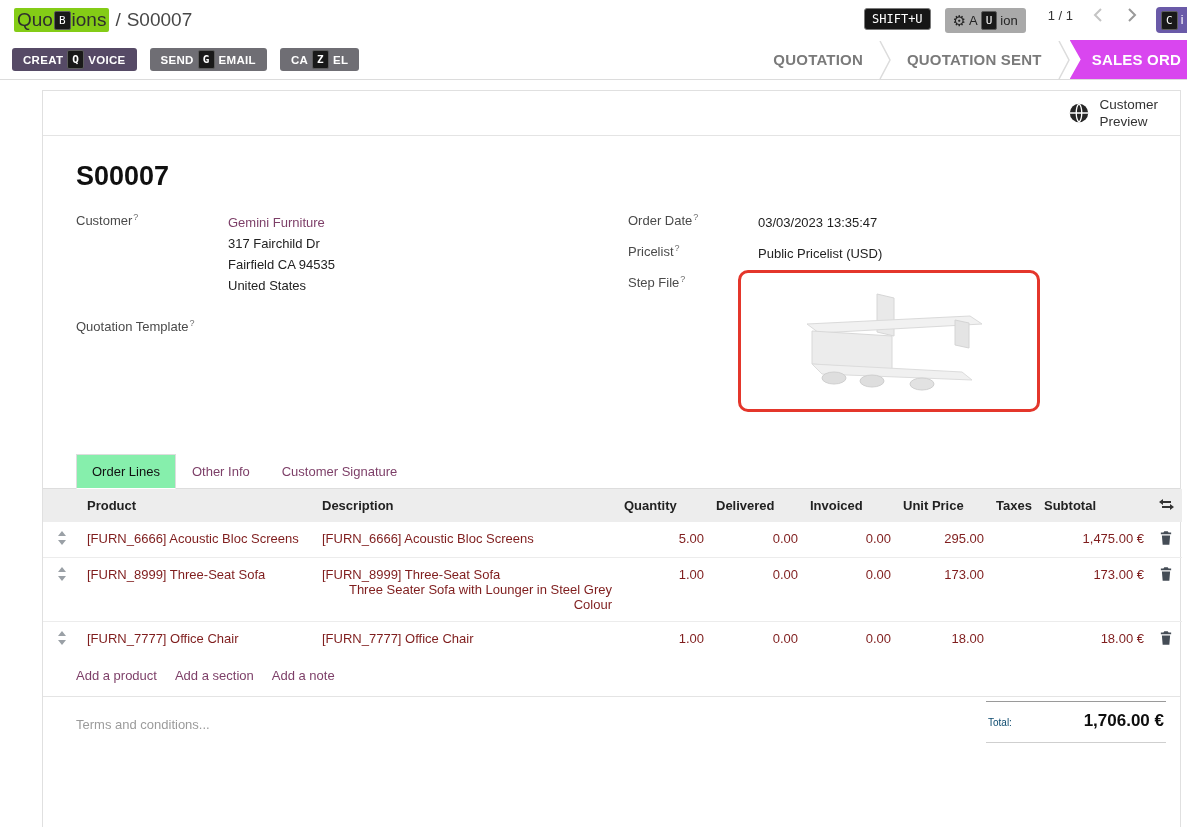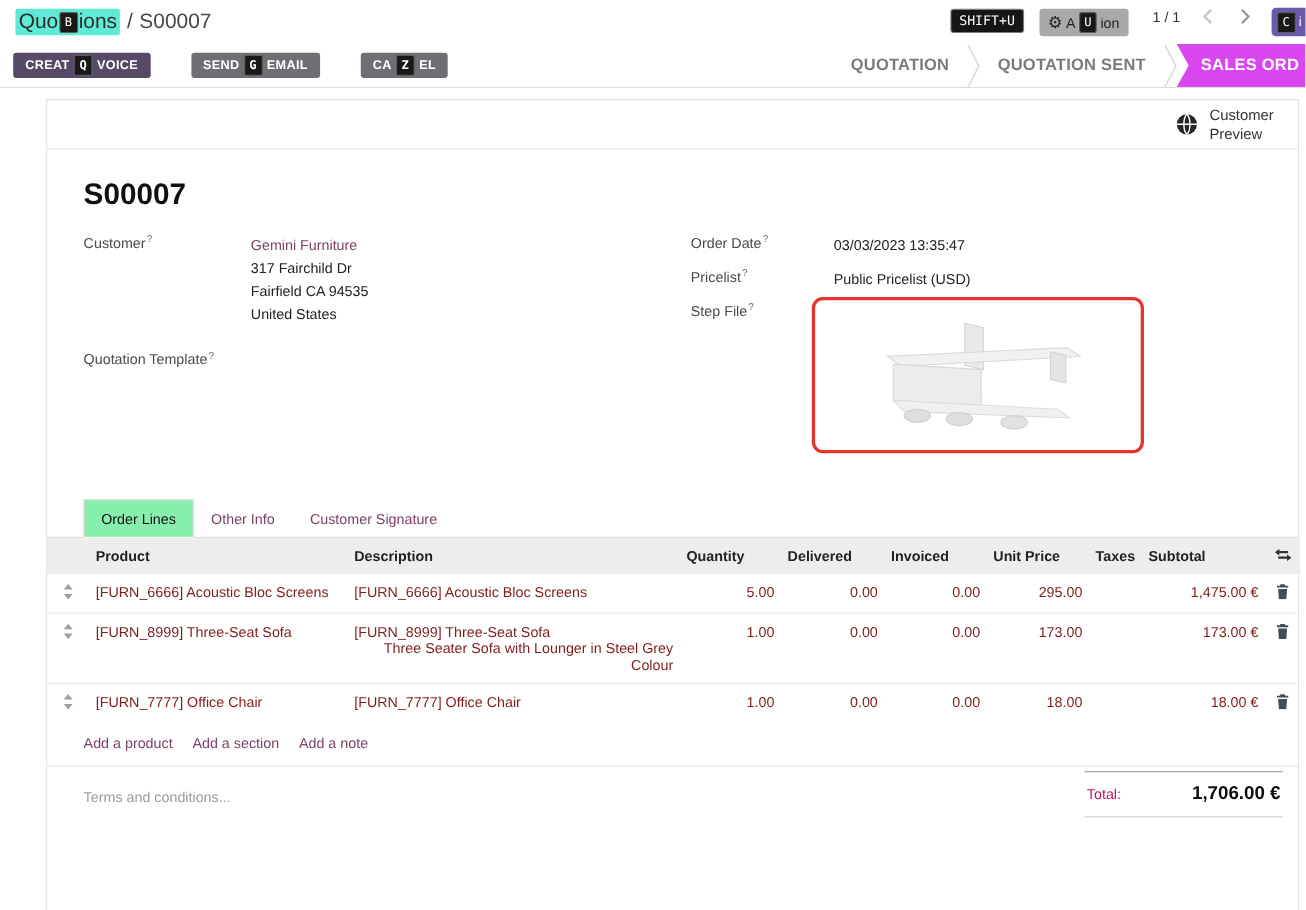--- a/index.html
+++ b/index.html
@@ -3,35 +3,35 @@
 <meta charset="utf-8">
 <style>
   html,body{margin:0;padding:0;overflow:hidden;}
   body{
     width:1187px;height:827px;position:relative;background:#fff;
     font-family:"Liberation Sans",sans-serif;color:#212529;
   }
   
   .topbar{height:40px;display:flex;align-items:center;justify-content:space-between;padding-left:14px;}
   .breadcrumb{font-size:19px;color:#474747;display:flex;align-items:center;gap:6px;}
-  .crumb-hl{background:#5eead4;color:#2e2e2e;padding:1px 3px;border-radius:2px;display:inline-flex;align-items:center;gap:1px;}
+  .crumb-hl{background:#84cc16;color:#2e2e2e;padding:1px 3px;border-radius:2px;display:inline-flex;align-items:center;gap:1px;}
   .hint{background:#191919;color:#fff;font-family:"DejaVu Sans Mono",monospace;font-size:11px;line-height:15px;
         padding:1px 4px;border-radius:2px;border:1px solid #5c5c5c;display:inline-block;vertical-align:middle;}
   .kbd-badge{background:#161616;color:#fff;font-family:"DejaVu Sans Mono",monospace;font-size:12px;
         padding:3px 7px;border-radius:3px;border:1px solid #7a7a7a;}
   .topbar-right{display:flex;align-items:flex-start;gap:14px;}
   .action-btn{background:#a9a9a9;color:#242424;border-radius:3px;padding:3px 8px;font-size:13px;
         display:inline-flex;align-items:center;gap:3px;cursor:pointer;}
   .gear{font-size:15px;line-height:15px;}
   .pager{font-size:13px;color:#333;margin-left:8px;}
   .chev{display:inline-flex;align-items:center;padding:0 6px;cursor:pointer;}
   .new-stub{position:absolute;right:0;top:7px;height:26px;width:26px;overflow:hidden;background:#6a5aa8;
         border-radius:4px 0 0 4px;display:flex;align-items:center;gap:3px;padding-left:5px;color:#fff;font-size:12px;}
   
-  .actionbar{height:39px;border-bottom:1px solid #dcdcdc;display:flex;align-items:center;padding-left:12px;gap:24px;}
+  .actionbar{height:39px;border-bottom:1px solid #dcdcdc;display:flex;align-items:center;padding-left:12px;}
   .btn{height:23px;display:inline-flex;align-items:center;gap:4px;padding:0 11px;border-radius:3px;color:#fff;
        font-size:11.5px;font-weight:700;letter-spacing:.3px;border:none;cursor:pointer;margin-right:13px;
        font-family:"Liberation Sans",sans-serif;}
   .btn-primary{background:#564a66;}
   .btn-secondary{background:#6f6e74;}
   .statusbar{margin-left:auto;display:flex;align-items:stretch;height:100%;}
   .step{display:flex;align-items:center;padding:0 16px;font-size:15px;font-weight:700;color:#7a7a7a;letter-spacing:.2px;cursor:pointer;text-align:right;}
   .step-sep{display:flex;align-items:center;}
   .step.active{background:#d946ef;color:#fff;clip-path:polygon(0 0,100% 0,100% 100%,0 100%,11px 50%);padding:0 6px 0 22px;}
   
@@ -66,21 +66,21 @@
   .handle-cell{text-align:center;cursor:grab;}
   .trash-cell{text-align:center;cursor:pointer;}
   .desc-extra{max-width:292px;text-align:right;}
   
   .add-row{display:flex;gap:18px;padding:11px 0 13px 33px;border-bottom:1px solid #e4e4e4;font-size:13px;}
   .below{display:flex;justify-content:space-between;padding:4px 14px 0 33px;}
   .terms{color:#9b9b9b;font-size:13px;margin-top:16px;cursor:text;}
   .total-block{width:180px;}
   .total-row{display:flex;justify-content:space-between;align-items:baseline;border-top:1px solid #9a9a9a;
        border-bottom:1px solid #cfcfcf;padding:9px 2px 11px;}
-  .total-label{font-size:13px;color:#be185d;}
+  .total-label{font-size:10px;color:#0c4a6e;}
   .total-value{font-size:17px;font-weight:700;color:#0d0d0d;}
 </style>
 </head>
 <body>
 
 <div class="topbar">
   <div class="breadcrumb">
     <span class="crumb-hl">
       <span>Quo</span>
       <span class="hint">B</span>

